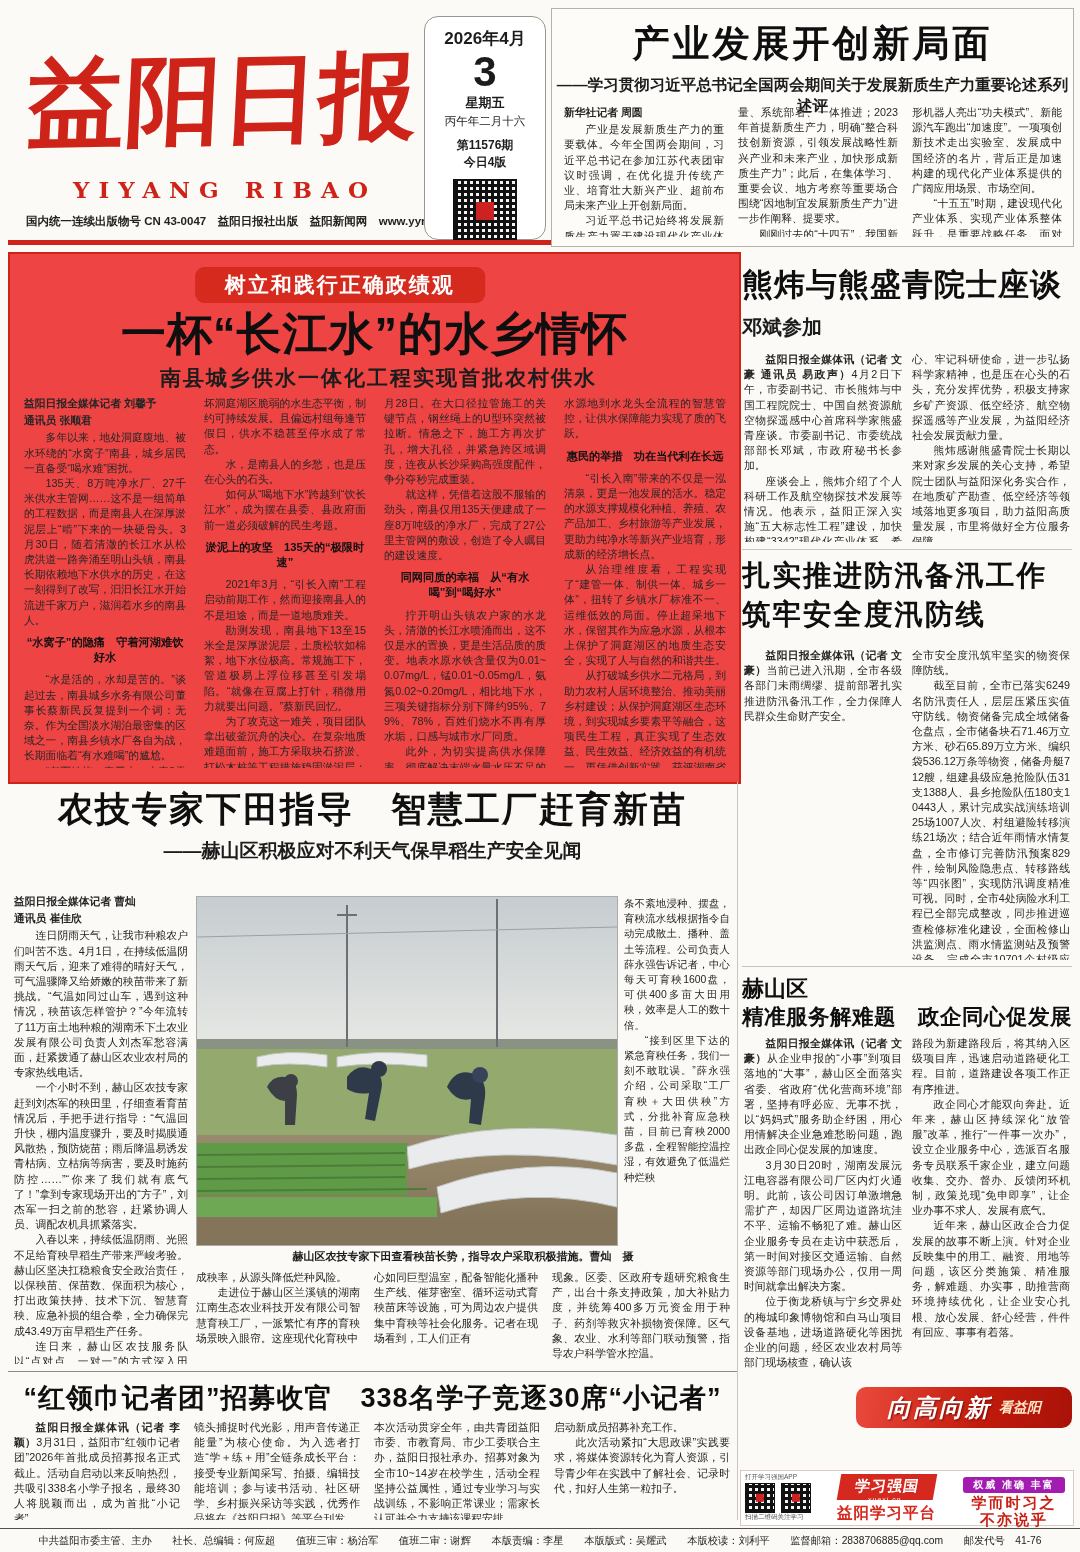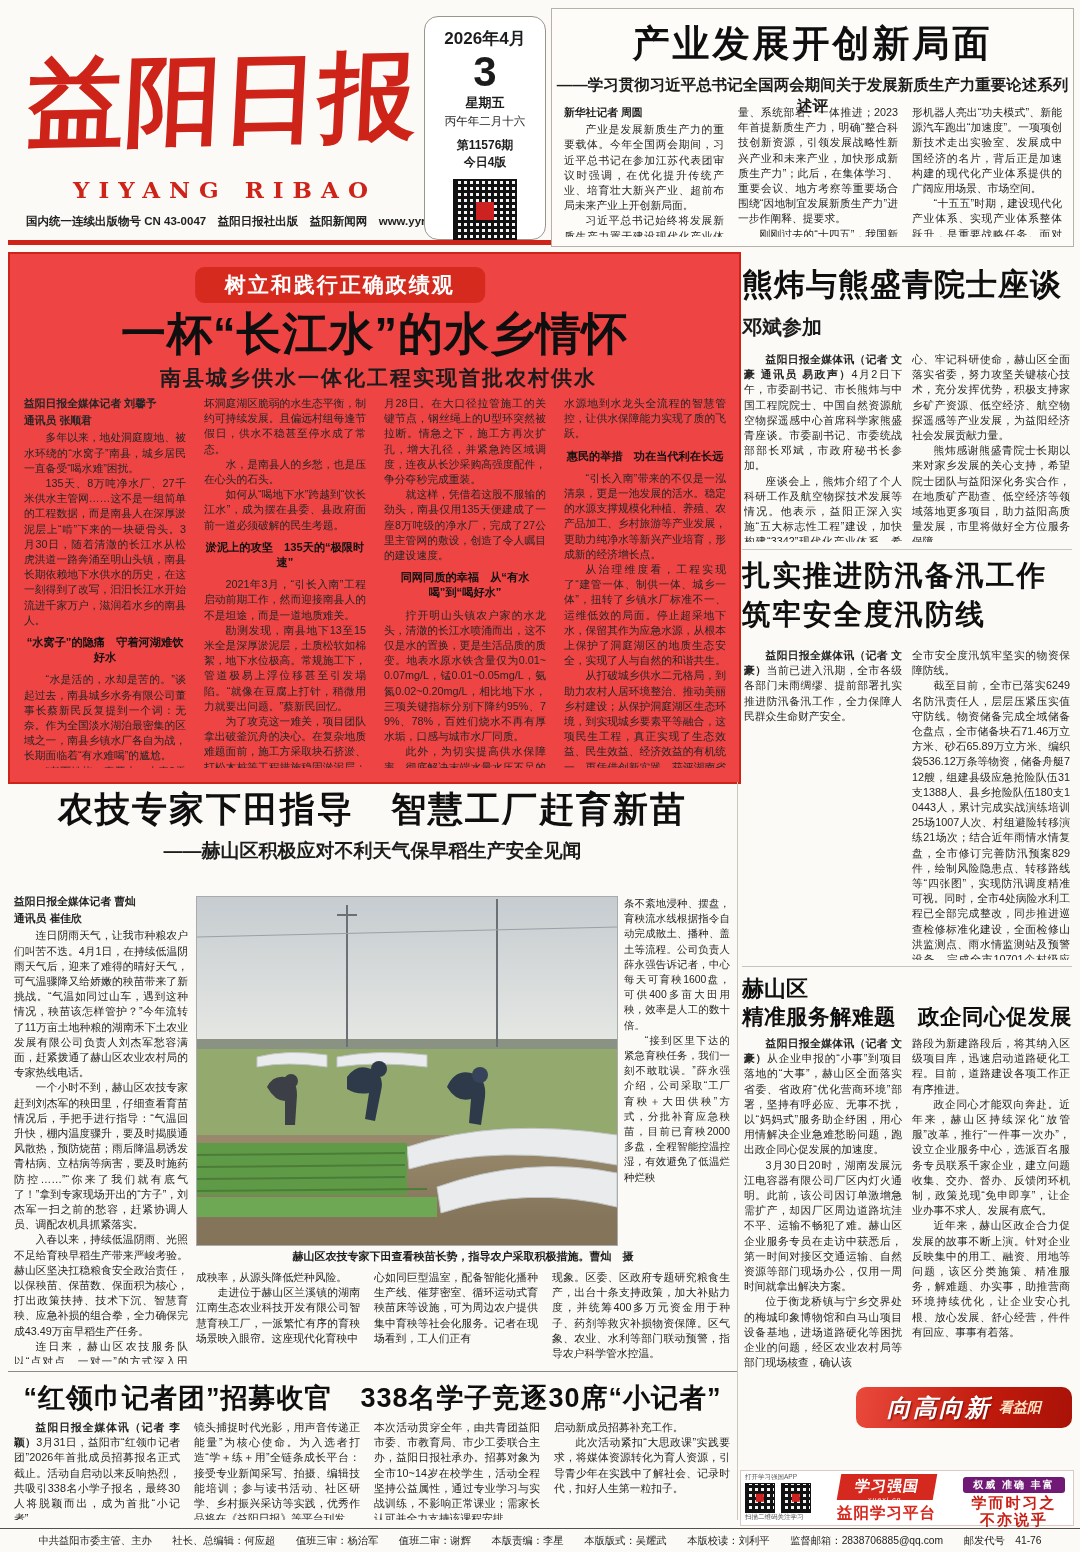--- a/index.html
+++ b/index.html
@@ -71,21 +71,21 @@
   #xuexi-qrs{width:90px;padding:2px 2px 0 4px;}
   #xuexi-qrs .cap{font-size:6.5px;color:#555;line-height:8px;white-space:nowrap;overflow:hidden;}
   #xuexi-qrs .row{display:flex;gap:6px;margin-top:2px;}
   #xuexi-qrs .qr{width:28px;height:28px;border-width:1px;}
   #xuexi-logo{width:118px;position:relative;}
   #xuexi-chip{position:absolute;left:2px;top:3px;width:96px;height:26px;background:#d5281e;transform:skewX(-10deg);
     color:#fff;text-align:center;font-weight:900;font-size:15px;line-height:24px;letter-spacing:1px;}
   #xuexi-chip .url{display:block;font-size:7px;line-height:4px;font-weight:400;}
   #xuexi-platform{position:absolute;left:0px;top:32px;width:118px;color:#d5281e;font-weight:900;font-size:15.5px;letter-spacing:1px;}
   #xuexi-right{flex:1;text-align:center;padding-top:3px;}
-  #xuexi-pill{display:inline-block;background:#701a75;color:#fff;font-size:10px;font-weight:700;
+  #xuexi-pill{display:inline-block;background:#a21caf;color:#fff;font-size:10px;font-weight:700;
     padding:1px 10px;border-radius:3px;letter-spacing:2px;text-align:right;}
   #xuexi-slogan{color:#c81f14;font-family:"DejaVu Serif",serif;font-weight:900;font-size:15px;line-height:17px;letter-spacing:2px;margin-top:2px;}
   
   #footer-rule{left:0px;top:1528px;width:1080px;height:1px;background:#55504a;}
   #footer-text{left:0;top:1534px;width:1080px;text-align:center;font-size:10.3px;color:#222;}
 </style>
 </head>
 <body>
 
 <div id="page">
@@ -163,21 +163,21 @@
       </div>
   </div>
 
   <div class="abs hl" id="xw-hl">熊炜与熊盛青院士座谈</div>
   <div class="abs" id="xw-dek">邓斌参加</div>
   <div class="abs col" style="left:744px;top:352px;width:158px;height:190px;">
       <div class="blk p"><span class="lead">益阳日报全媒体讯（记者 文豪 通讯员 易政声）</span>4月2日下午，市委副书记、市长熊炜与中国工程院院士、中国自然资源航空物探遥感中心首席科学家熊盛青座谈。市委副书记、市委统战部部长邓斌，市政府秘书长参加。</div>
       <div class="blk p">座谈会上，熊炜介绍了个人科研工作及航空物探技术发展等情况。他表示，益阳正深入实施“五大标志性工程”建设，加快构建“3342”现代化产业体系，希望熊盛青院士发挥专业优势，在矿产资源、低空经济、科技成果转化等方面给予更多指导支持。</div>
     </div>
   <div class="abs col" style="left:912px;top:352px;width:158px;height:190px;">
-      <div class="blk c">心、牢记科研使命，赫山区全面落实省委，努力攻坚关键核心技术，充分发挥优势，积极支持家乡矿产资源、低空经济、航空物探遥感等产业发展，为益阳经济社会发展贡献力量。</div>
+      <div class="blk c">心、牢记科研使命，进一步弘扬科学家精神，也是压在心头的石头，充分发挥优势，积极支持家乡矿产资源、低空经济、航空物探遥感等产业发展，为益阳经济社会发展贡献力量。</div>
       <div class="blk p">熊炜感谢熊盛青院士长期以来对家乡发展的关心支持，希望院士团队与益阳深化务实合作，在地质矿产勘查、低空经济等领域落地更多项目，助力益阳高质量发展，市里将做好全方位服务保障。</div>
     </div>
 
   <div class="abs divider" style="left:742px;top:549px;width:330px;"></div>
 
   <div class="abs hl" id="fl-hl">
     <div>扎实推进防汛备汛工作</div>
     <div>筑牢安全度汛防线</div>
   </div>
   <div class="abs col" style="left:744px;top:648px;width:158px;height:312px;">

